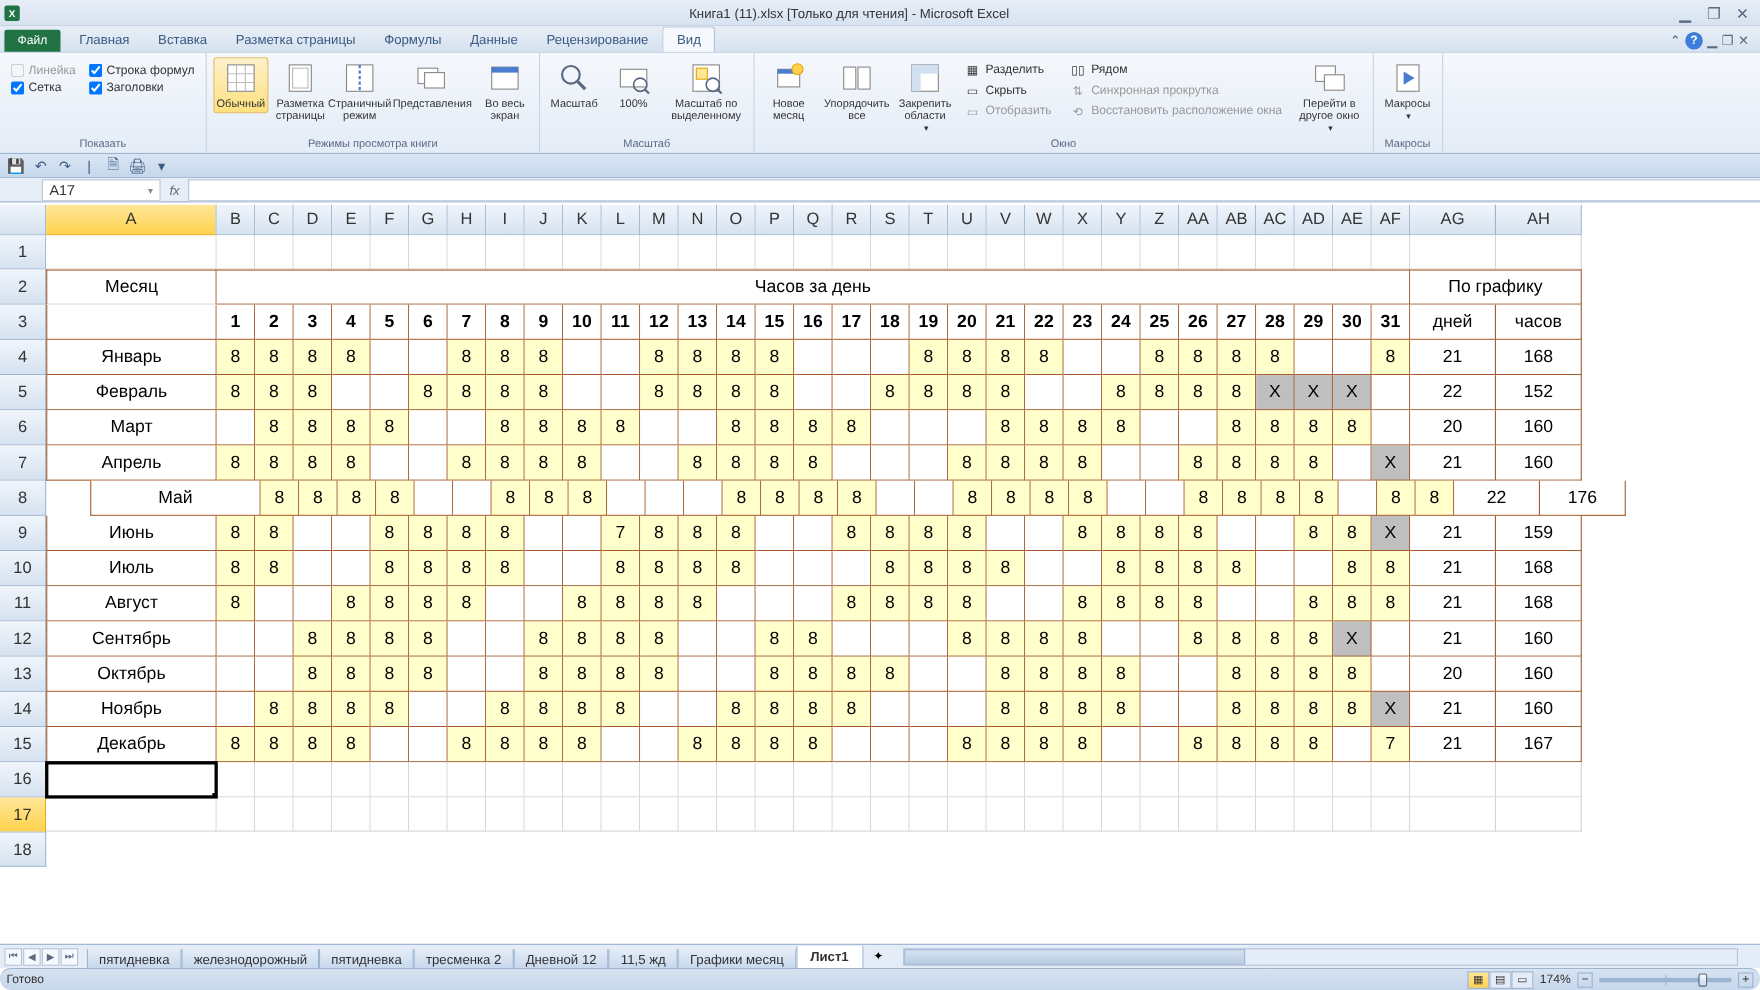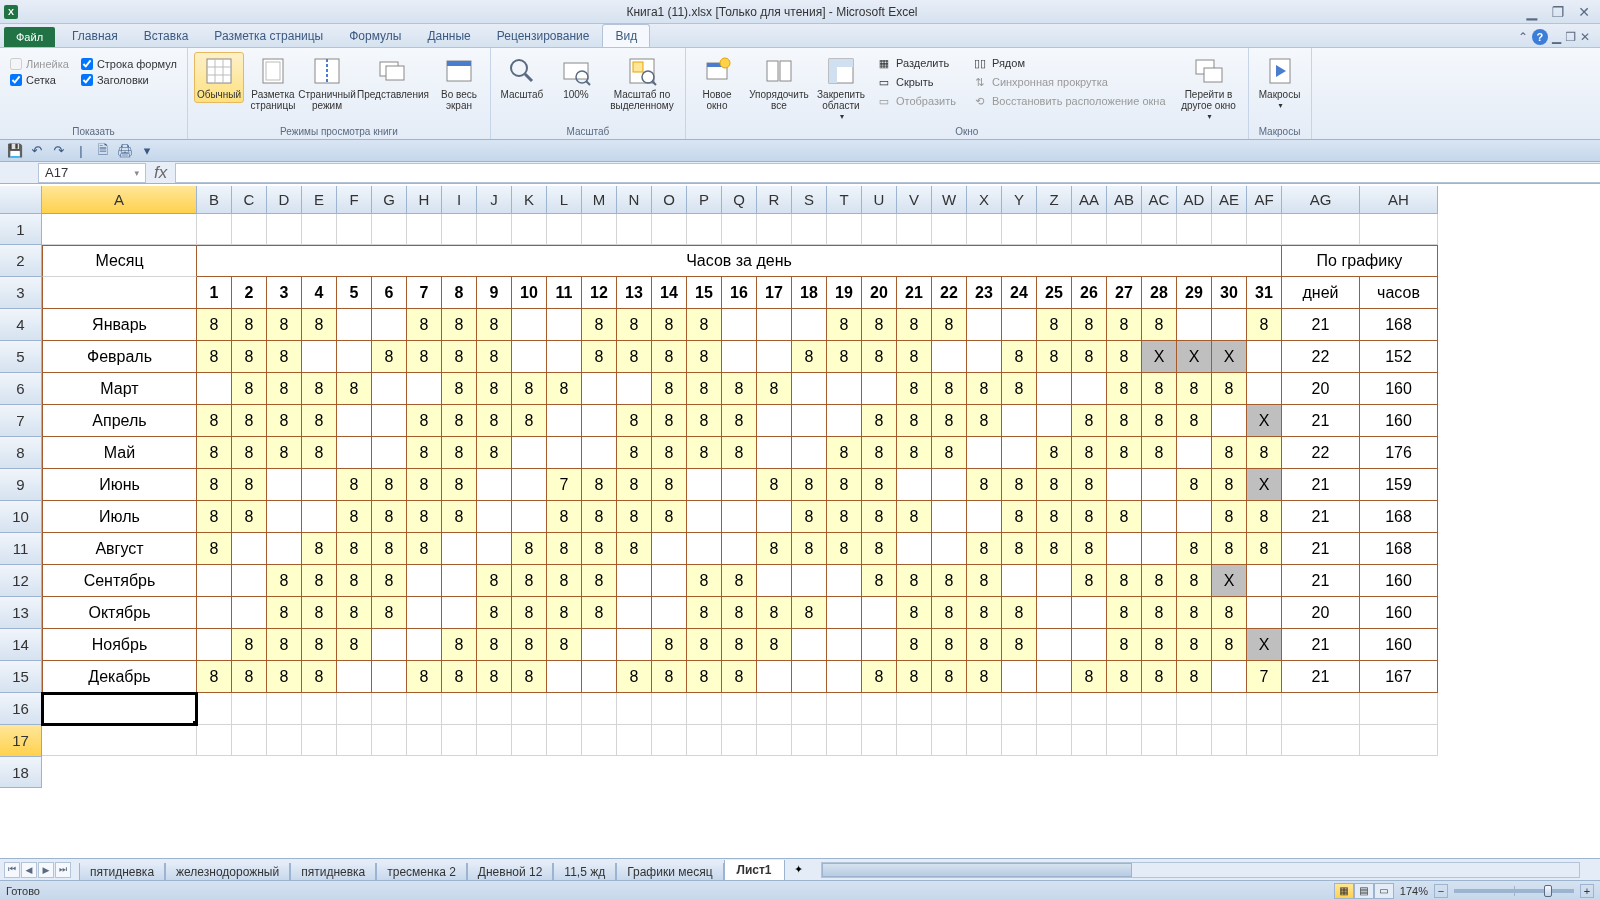--- a/index.html
+++ b/index.html
@@ -39,21 +39,21 @@
   .dropdown-arrow::after { content: "▾"; font-size: 8px; margin-left: 2px; }
 
   
   .qat-row { height: 22px; background: linear-gradient(#d9e5f3,#c6d7ec); border-bottom: 1px solid #9db4d1; display:flex; align-items:center; padding: 0 6px; gap: 4px; }
   .qat-btn { width:18px;height:18px;display:flex;align-items:center;justify-content:center; font-size: 13px; color: #3b5a82;}
 
   
   .formula-bar { height: 22px; border-bottom: 1px solid #9db4d1; display:flex; align-items:center; background: #e8eef7; }
   .name-box { width: 108px; height: 20px; border: 1px solid #b4c4d8; background:#fff; margin-left: 38px; display:flex; align-items:center; padding: 0 6px; font-size: 13px; color:#333; }
   .name-box .dd { margin-left:auto; font-size:9px; color:#888; }
-  .fx-label { padding: 0 8px; font-style: italic; color:#6a6a6a; font-size:17px; }
+  .fx-label { padding: 0 8px; font-style: italic; color:#6a6a6a; font-size:12px; }
   .formula-input { flex:1; height:20px; border:1px solid #b4c4d8; background:#fff; border-right:none; }
 
   
   .sheet-area { position: absolute; top: 186px; left: 0; right: 0; bottom: 42px; overflow: hidden; background:#fff; }
   .corner { position:absolute; left:0; top:0; width:42px; height:28px; background: linear-gradient(#f0f5fb,#d6e2f0); border-right:1px solid #9db4d1; border-bottom:1px solid #9db4d1; }
   .col-headers { position:absolute; left:42px; top:0; height:28px; display:flex; }
   .col-h { height:28px; background: linear-gradient(#f0f5fb,#d6e2f0); border-right:1px solid #9db4d1; border-bottom:1px solid #9db4d1; display:flex; align-items:center; justify-content:center; font-size:15px; color:#333; }
   .col-h.sel { background: linear-gradient(#ffe699,#ffd24d); border-bottom-color:#e6a400; }
   .row-headers { position:absolute; left:0; top:28px; width:42px; }
   .row-h { width:42px; background: linear-gradient(#f0f5fb,#d6e2f0); border-right:1px solid #9db4d1; border-bottom:1px solid #9db4d1; display:flex;align-items:center;justify-content:center; font-size:15px; color:#333; }
@@ -79,21 +79,21 @@
   .tabs-row { position:absolute; left:0; right:0; bottom:20px; height:22px; background:#e4ecf7; display:flex; align-items:center; border-top:1px solid #9db4d1; }
   .tab-nav { display:flex; gap:1px; padding:0 4px; }
   .tab-nav-btn { width:16px; height:16px; display:flex;align-items:center;justify-content:center; border:1px solid #b4c4d8; background:#f5f8fc; font-size:9px; color:#5a6a80; }
   .sheet-tabs { display:flex; align-items:flex-end; margin-left:4px; height:22px; }
   .sheet-tab { padding:2px 10px; font-size:12px; color:#333; background:linear-gradient(#e4ecf7,#c6d7ec); border:1px solid #9db4d1; border-top:none; position:relative; top:1px; }
   .sheet-tab.active { background:#fff; font-weight:bold; padding:3px 12px; top:0; }
   .new-tab { width:20px; height:16px; margin-left:4px; display:flex;align-items:center;justify-content:center; }
   .hscroll { flex:1; height:16px; margin-left:12px; margin-right:20px; background:#e4ecf7; border:1px solid #b4c4d8; position:relative; }
   .hscroll-thumb { position:absolute; left:0; width:310px; top:0; bottom:0; background:linear-gradient(#d6e2f0,#b8cce2); border:1px solid #9db4d1; }
 
-  .status-bar { position:absolute; left:0; right:0; bottom:0; height:20px; background:linear-gradient(#d6e2f0,#c6d7ec); border-top:1px solid #9db4d1; display:flex; align-items:center; padding:0 6px; font-size:11px; color:#333; }
+  .status-bar { position:absolute; left:0; right:0; bottom:0; height:20px; background:linear-gradient(#d6e2f0,#c6d7ec); border-top:1px solid #9db4d1; display:flex; align-items:center; padding:0 6px; font-size:11px; color:#333;border-radius:10px; }
   .status-right { margin-left:auto; display:flex; align-items:center; gap:6px; }
   .view-btns { display:flex; }
   .view-btn { width:20px;height:16px; border:1px solid #9db4d1; background:#e4ecf7; display:flex;align-items:center;justify-content:center; font-size:10px; }
   .view-btn.active { background:linear-gradient(#ffe699,#ffd24d); }
   .zoom-slider { width:120px; height:4px; background:#9db4d1; position:relative; }
   .zoom-slider::before { content:""; position:absolute; left:50%; top:-3px; width:1px; height:10px; background:#9db4d1; }
   .zoom-thumb { position:absolute; left:90px; top:-4px; width:8px; height:12px; background:linear-gradient(#f5f8fc,#c6d7ec); border:1px solid #5a6a80; border-radius:2px; }
 
   svg { display:block; }
 </style>
@@ -256,21 +256,21 @@
     <div class="rgroup-body">
       <div class="big-btn">
         <span class="icon">
             <svg width="32" height="32">
               <rect x="6" y="8" width="20" height="16" fill="#fff" stroke="#888"></rect>
               <rect x="6" y="8" width="20" height="4" fill="#4a7dd0"></rect>
               <circle cx="24" cy="8" r="5" fill="#ffd24d" stroke="#e6a400"></circle>
             </svg>
           </span>
         <span style="white-space:pre-line;">Новое
-окно</span>
+месяц</span>
       </div>
       <div class="big-btn" style="width:66px">
         <span class="icon">
             <svg width="32" height="32">
               <rect x="4" y="6" width="11" height="20" fill="#fff" stroke="#888"></rect>
               <rect x="17" y="6" width="11" height="20" fill="#fff" stroke="#888"></rect>
             </svg>
           </span>
         <span style="white-space:pre-line;">Упорядочить
 все</span>
@@ -636,21 +636,21 @@
         <div class="cell b-r b-b" style="width: 35px; height: 32px;"></div>
         <div class="cell b-r b-b yellow" style="width: 35px; height: 32px;">8</div>
         <div class="cell b-r b-b yellow" style="width: 35px; height: 32px;">8</div>
         <div class="cell b-r b-b yellow" style="width: 35px; height: 32px;">8</div>
         <div class="cell b-r b-b yellow" style="width: 35px; height: 32px;">8</div>
         <div class="cell b-r b-b" style="width: 35px; height: 32px;"></div>
         <div class="cell b-r b-b gray" style="width: 35px; height: 32px;">X</div>
         <div class="cell b-r b-b" style="width: 78px; height: 32px;">21</div>
         <div class="cell b-r b-b" style="width: 78px; height: 32px;">160</div>
       </div>
-      <div class="row" style="height: 32px;">
+      <div class="row" style="height: 32px; padding-left: 40px;">
         <div class="cell b-l b-r b-b month" style="width: 155px; height: 32px;">Май</div>
         <div class="cell b-r b-b yellow" style="width: 35px; height: 32px;">8</div>
         <div class="cell b-r b-b yellow" style="width: 35px; height: 32px;">8</div>
         <div class="cell b-r b-b yellow" style="width: 35px; height: 32px;">8</div>
         <div class="cell b-r b-b yellow" style="width: 35px; height: 32px;">8</div>
         <div class="cell b-r b-b" style="width: 35px; height: 32px;"></div>
         <div class="cell b-r b-b" style="width: 35px; height: 32px;"></div>
         <div class="cell b-r b-b yellow" style="width: 35px; height: 32px;">8</div>
         <div class="cell b-r b-b yellow" style="width: 35px; height: 32px;">8</div>
         <div class="cell b-r b-b yellow" style="width: 35px; height: 32px;">8</div>

